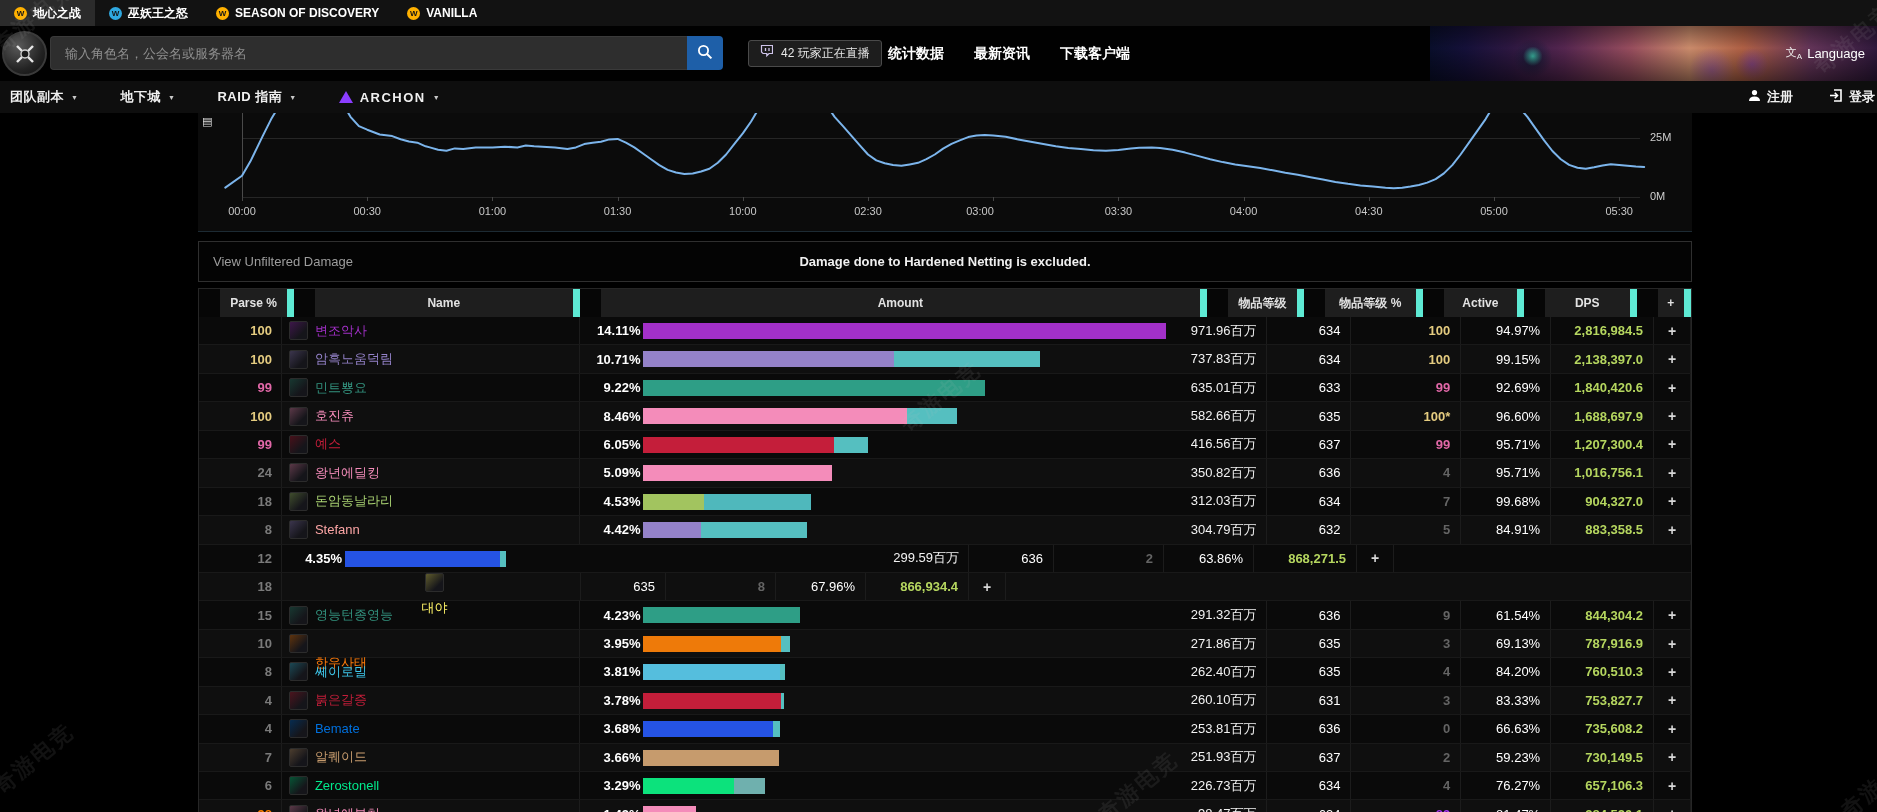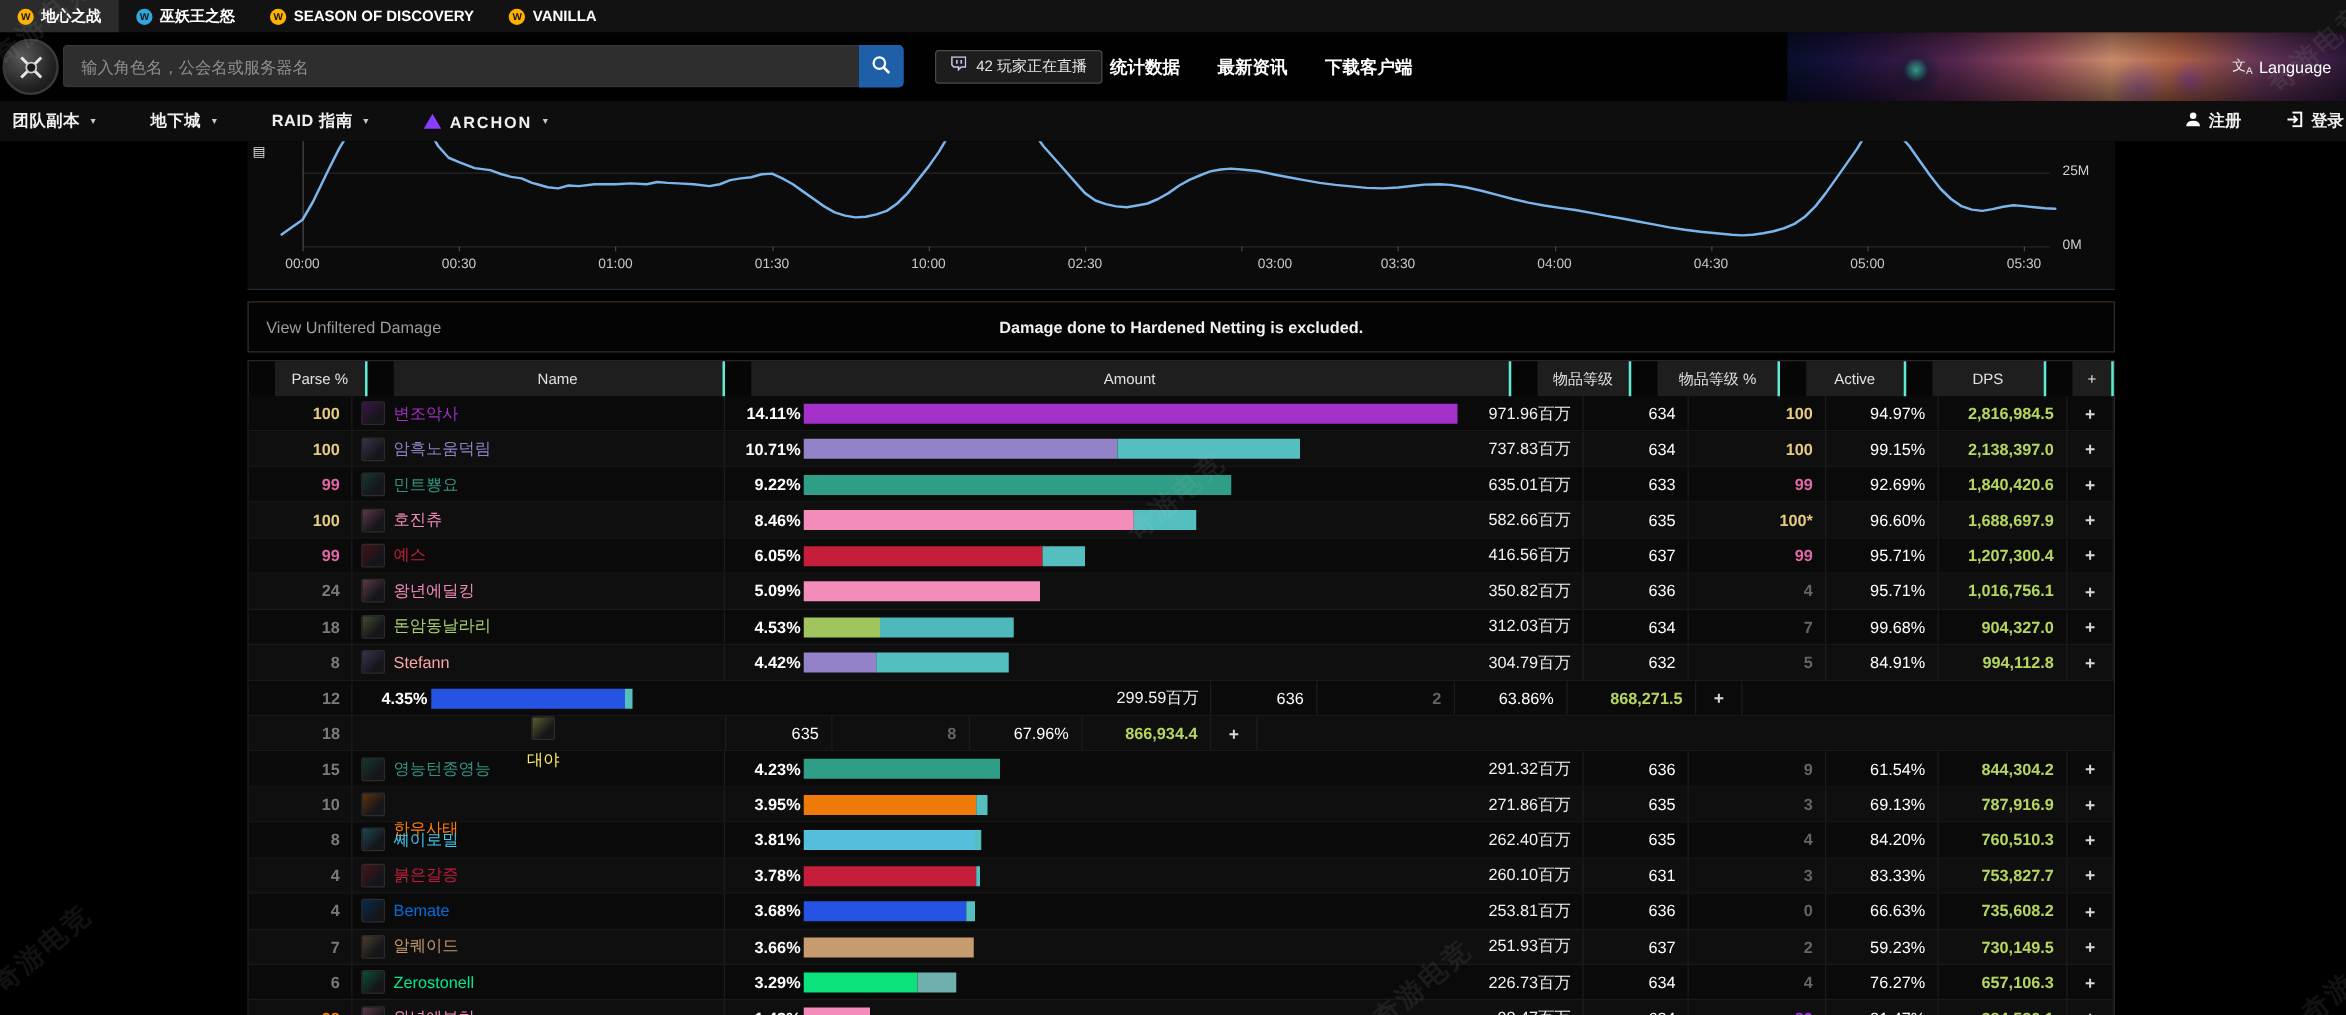--- a/index.html
+++ b/index.html
@@ -61,21 +61,21 @@
   .plot { position:absolute; left:0; top:0; }
 
   
   .notice { position:relative; margin-top:9px; height:41px; border:1px solid #2f2f2f; background:#040404; display:flex; align-items:center; }
   .notice-left { margin-left:14px; color:#9d9d9d; font-size:13px; cursor:pointer; }
   .notice-center { position:absolute; left:0; right:0; text-align:center; color:#f0f0f0; font-size:13px; font-weight:bold; }
 
   
   .dmg-table { margin-top:6px; border:1px solid #262626; border-bottom:none; background:#060606; }
   .thead { display:flex; height:28px; }
-  .th { background:#1e1e1e; border-right:2px solid #5eead4; color:#e2e2e2; font-size:12px; font-weight:normal;
+  .th { background:#1e1e1e; border-right:7px solid #5eead4; color:#e2e2e2; font-size:12px; font-weight:bold;
         display:flex; align-items:center; justify-content:center; cursor:pointer;margin-left:21px; }
   .tr { display:flex; height:28.45px; border-bottom:1px solid #191919; }
   .tr.odd  { background:#0a0a0a; }
   .tr.even { background:#0f0f0f; }
   .td { border-right:1px solid #1c1c1c; font-size:13px; color:#fff; display:flex; align-items:center; }
   .td-parse { justify-content:flex-end; padding-right:9px; font-weight:bold; }
   .td-name { padding-left:7px; gap:7px; }
   .class-icon { width:19px; height:19px; border-radius:2px; border:1px solid #2c2c2c; flex:0 0 auto; }
   .name-link { font-size:13px; cursor:pointer; white-space:nowrap; }
   .td-amount { position:relative; }
@@ -204,21 +204,21 @@
       <div class="xlabel" style="left: 169.199px;">00:30</div>
       <div class="xtickmark" style="left: 169.199px;"></div>
       <div class="xlabel" style="left: 294.398px;">01:00</div>
       <div class="xtickmark" style="left: 294.398px;"></div>
       <div class="xlabel" style="left: 419.597px;">01:30</div>
       <div class="xtickmark" style="left: 419.597px;"></div>
       <div class="xlabel" style="left: 544.796px;">10:00</div>
       <div class="xtickmark" style="left: 544.796px;"></div>
       <div class="xlabel" style="left: 669.995px;">02:30</div>
       <div class="xtickmark" style="left: 669.995px;"></div>
-      <div class="xlabel" style="left: 822px; text-align: right;">03:00</div>
+      <div class="xlabel" style="left: 782px; text-align: right;">03:00</div>
       <div class="xtickmark" style="left: 795.194px;"></div>
       <div class="xlabel" style="left: 920.393px;">03:30</div>
       <div class="xtickmark" style="left: 920.393px;"></div>
       <div class="xlabel" style="left: 1045.59px;">04:00</div>
       <div class="xtickmark" style="left: 1045.59px;"></div>
       <div class="xlabel" style="left: 1170.79px;">04:30</div>
       <div class="xtickmark" style="left: 1170.79px;"></div>
       <div class="xlabel" style="left: 1295.99px;">05:00</div>
       <div class="xtickmark" style="left: 1295.99px;"></div>
       <div class="xlabel" style="left: 1421.19px;">05:30</div>
@@ -391,21 +391,21 @@
           <span class="pct">4.42%</span>
           <div class="bar">
             <div style="width: 57.3px; background: rgb(148, 130, 201);"></div>
             <div style="width: 106.5px; background: rgb(85, 191, 192);"></div>
           </div>
           <span class="amt">304.79百万</span>
         </div>
         <div class="td td-right" style="width: 85px;">632</div>
         <div class="td td-right" style="width: 110px; color: rgb(100, 100, 100); font-weight: bold;">5</div>
         <div class="td td-right" style="width: 90px;">84.91%</div>
-        <div class="td td-right" style="width: 103px; color: rgb(181, 214, 95); font-weight: bold;">994,112.8</div>
+        <div class="td td-right" style="width: 103px; color: rgb(181, 214, 95); font-weight: bold;">883,358.5</div>
         <div class="td td-plus" style="width: 37px;">+</div>
       </div>
       <div class="tr odd">
         <div class="td td-parse" style="width: 83px; color: rgb(122, 122, 122);">12</div>
         <div class="td td-amount" style="width: 687px;">
           <span class="pct">4.35%</span>
           <div class="bar">
             <div style="width: 154.8px; background: rgb(37, 83, 228);"></div>
             <div style="width: 6.4px; background: rgb(85, 191, 192);"></div>
           </div>

